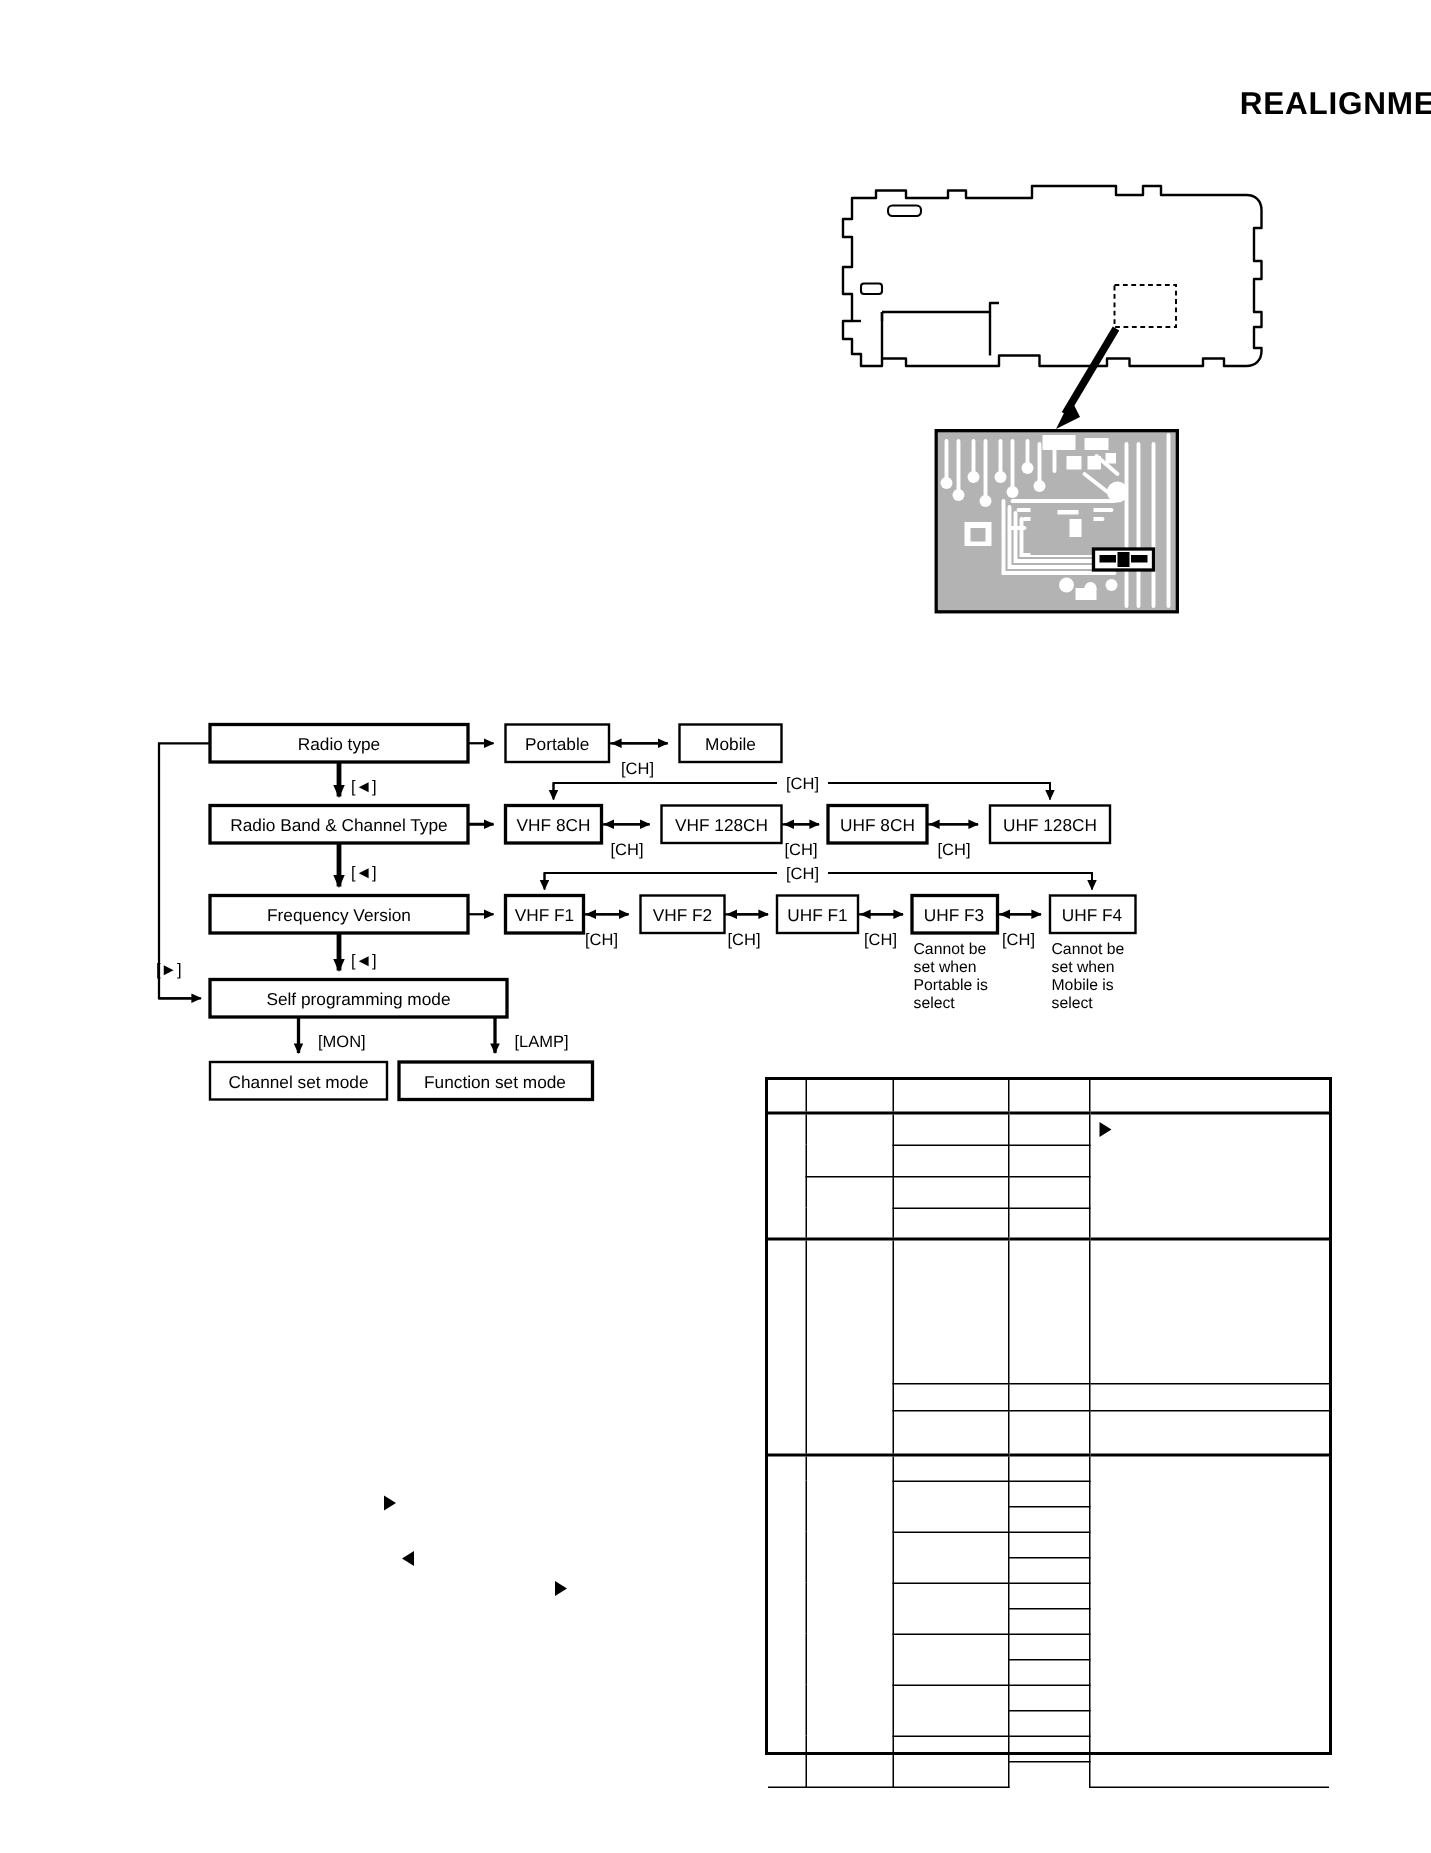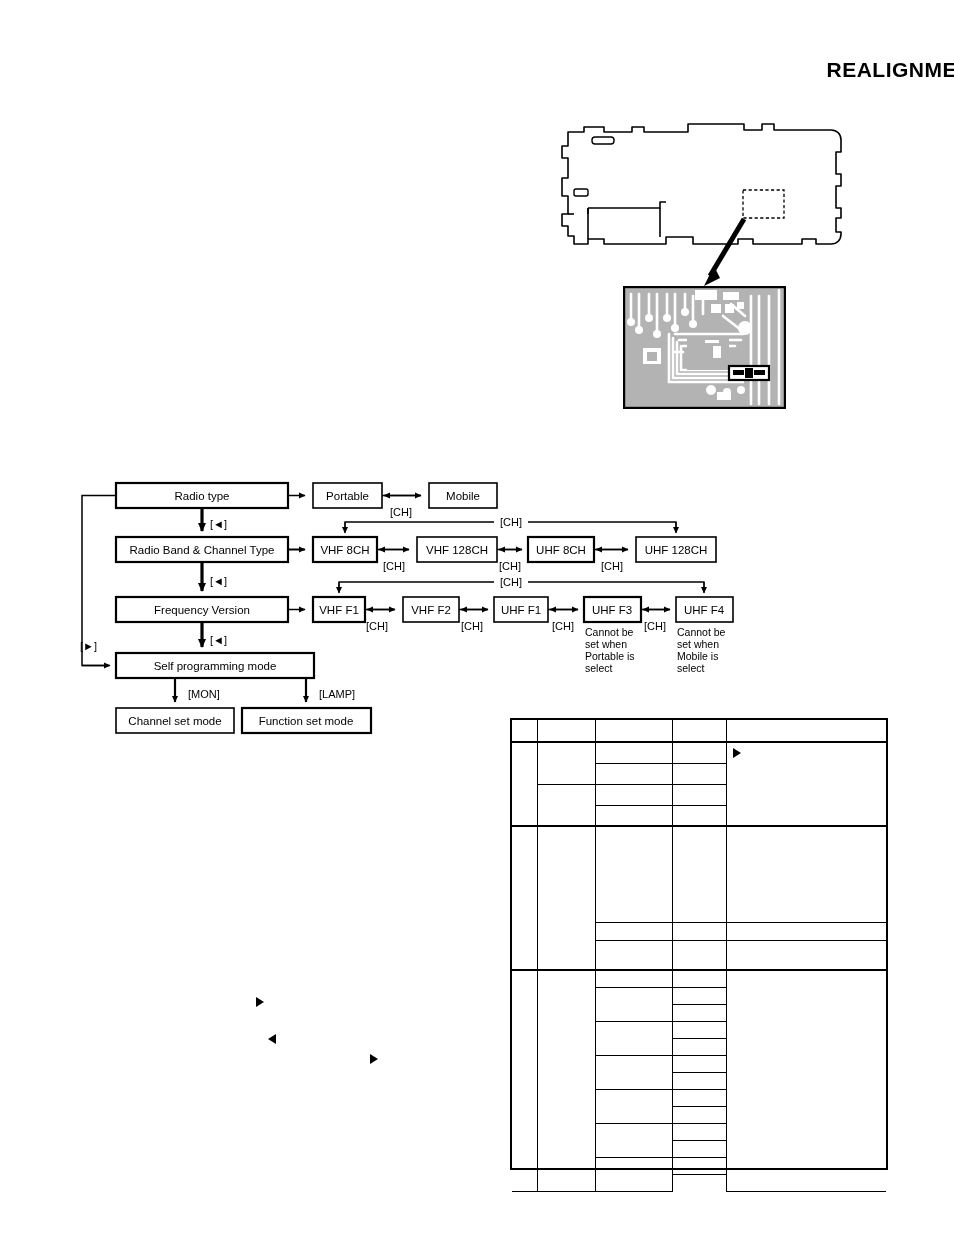--- a/index.html
+++ b/index.html
@@ -22,21 +22,21 @@
 
   
   #pcb-figure{left:548px;top:118px;width:320px;height:300px;}
   #pcb-figure svg{display:block;}
 
   
   #pcb-detail{left:623px;top:286px;width:163px;height:123px;}
   #pcb-detail svg{display:block;}
 
   
-  #flowchart{left:76px;top:478px;width:770px;height:255px;}
+  #flowchart{left:100px;top:478px;width:770px;height:255px;}
   #flowchart svg{display:block;overflow:visible;}
   .fc-label{
     font-family:"Liberation Sans", sans-serif;
     font-size:11.5px;
     fill:#000000;
   }
   .fc-key{font-size:11px;}
   .fc-note{font-size:10.5px;}
 
   

